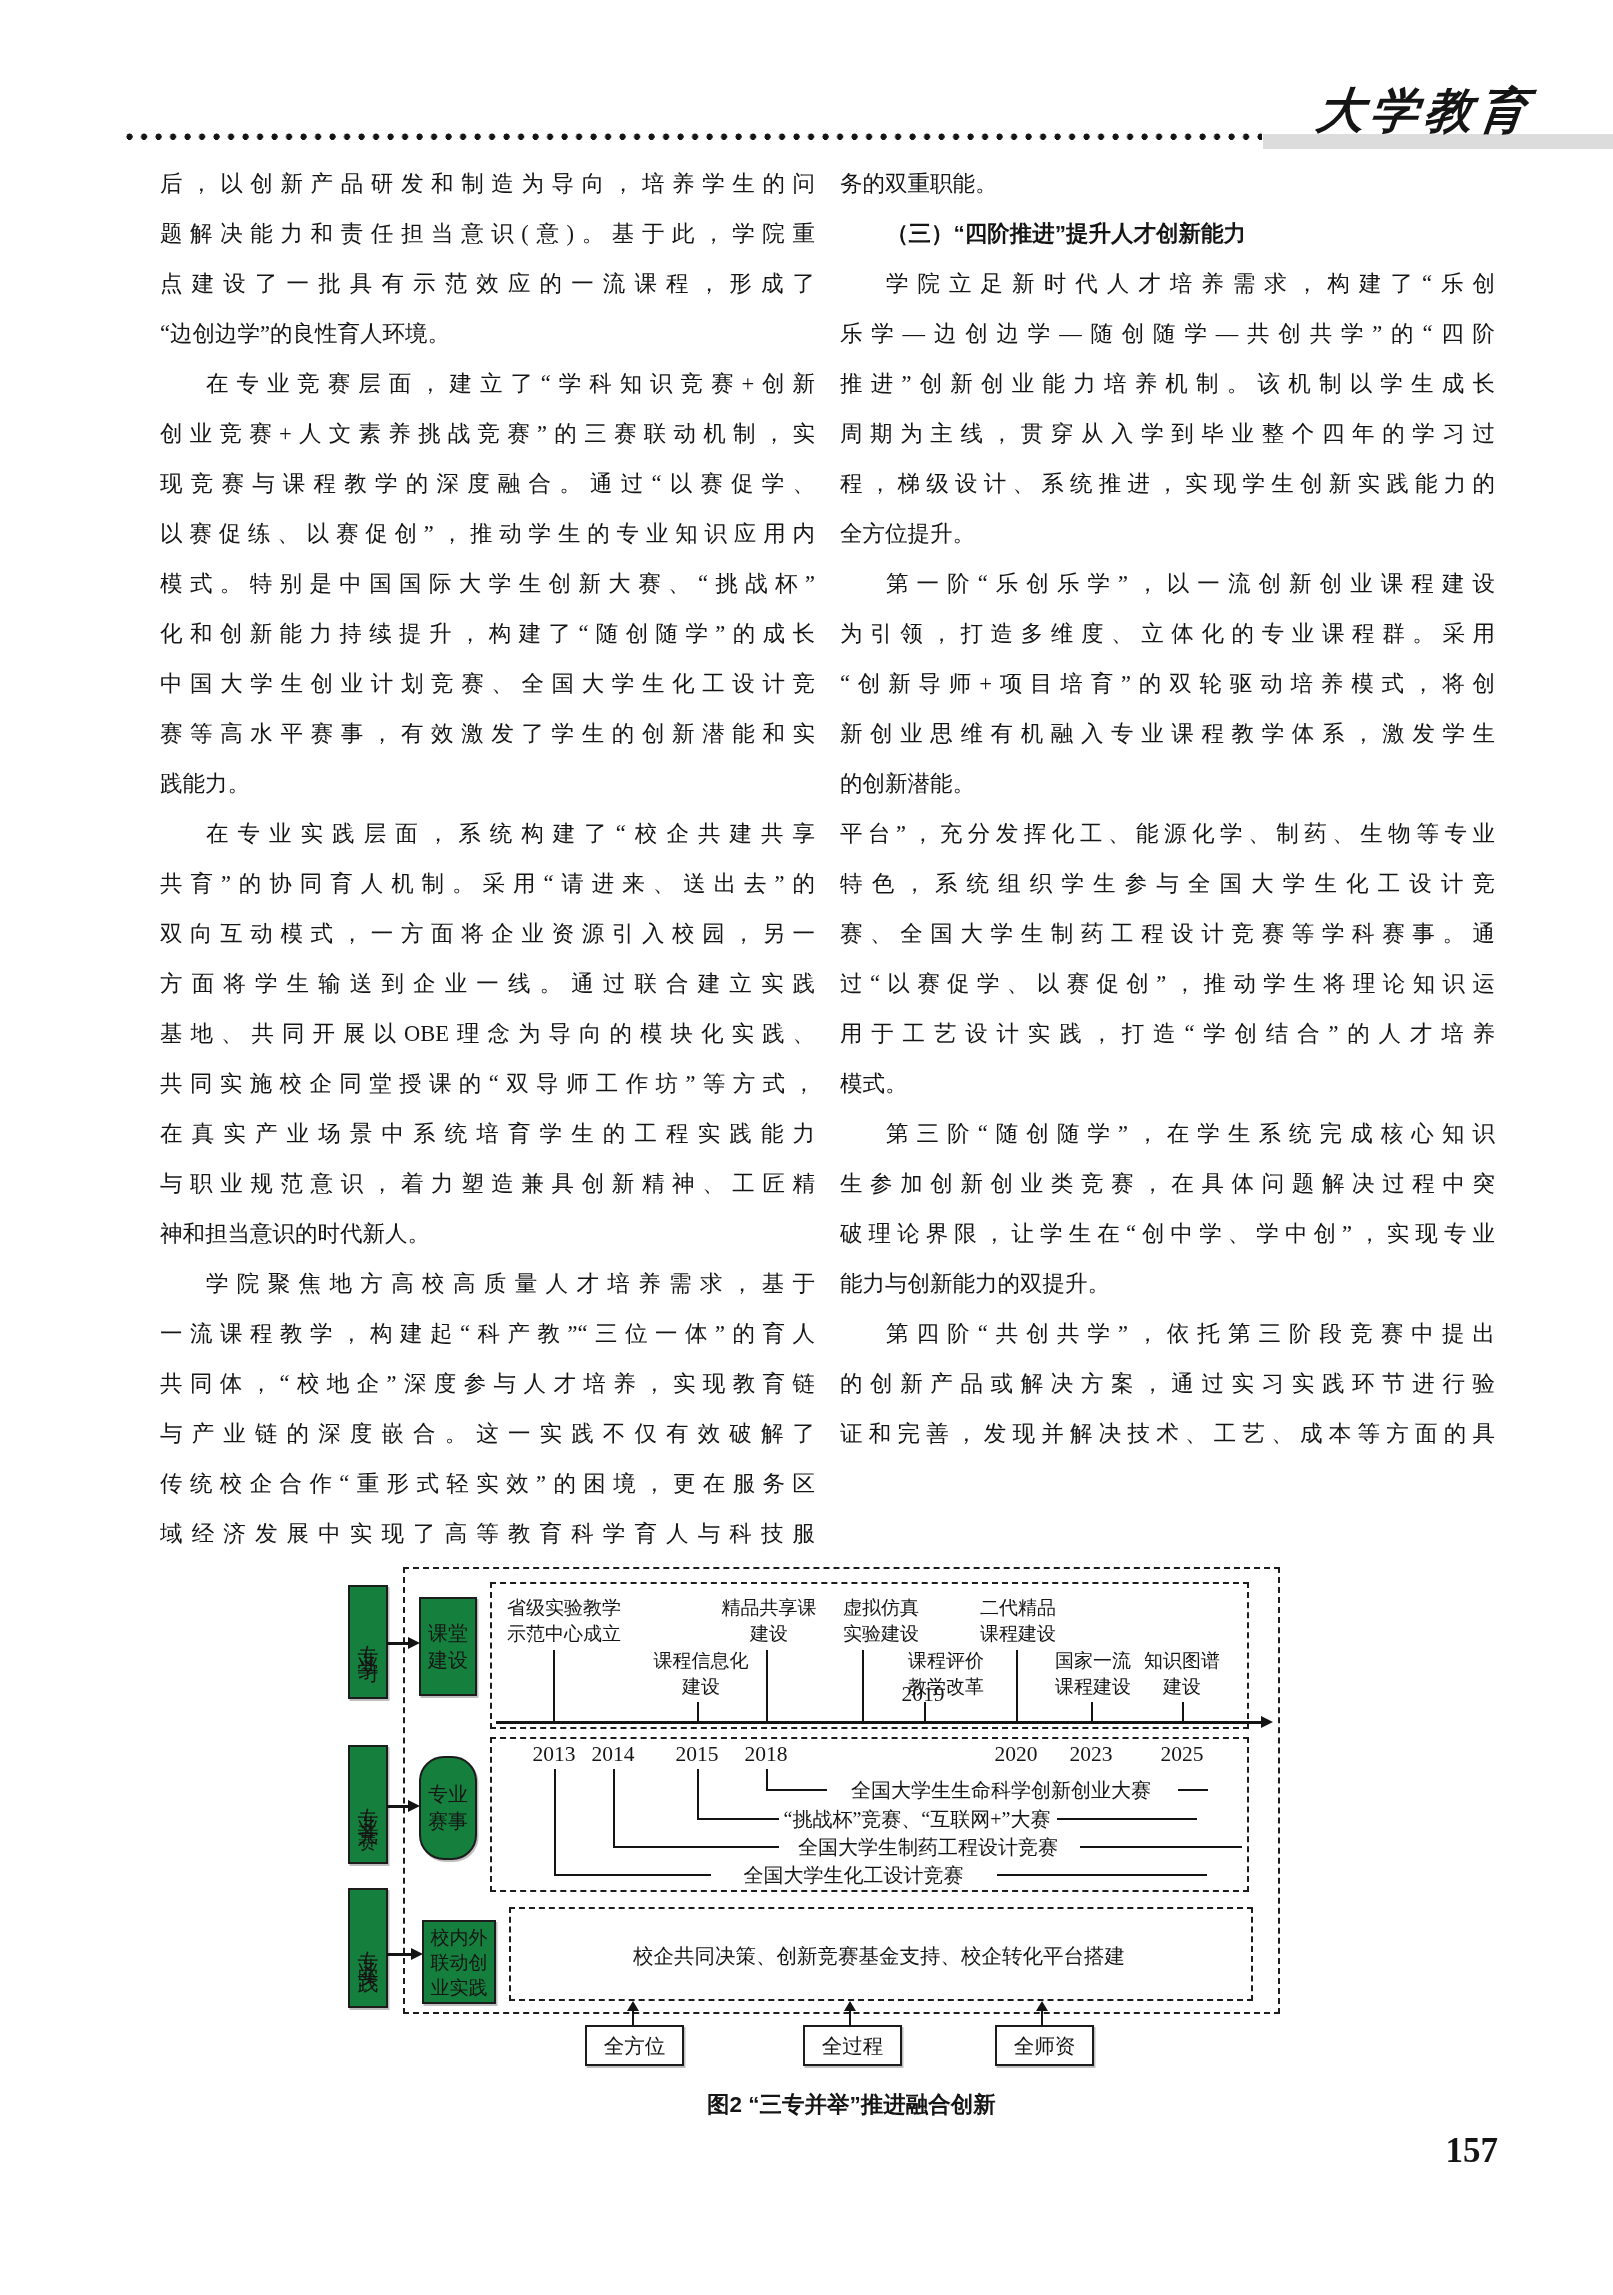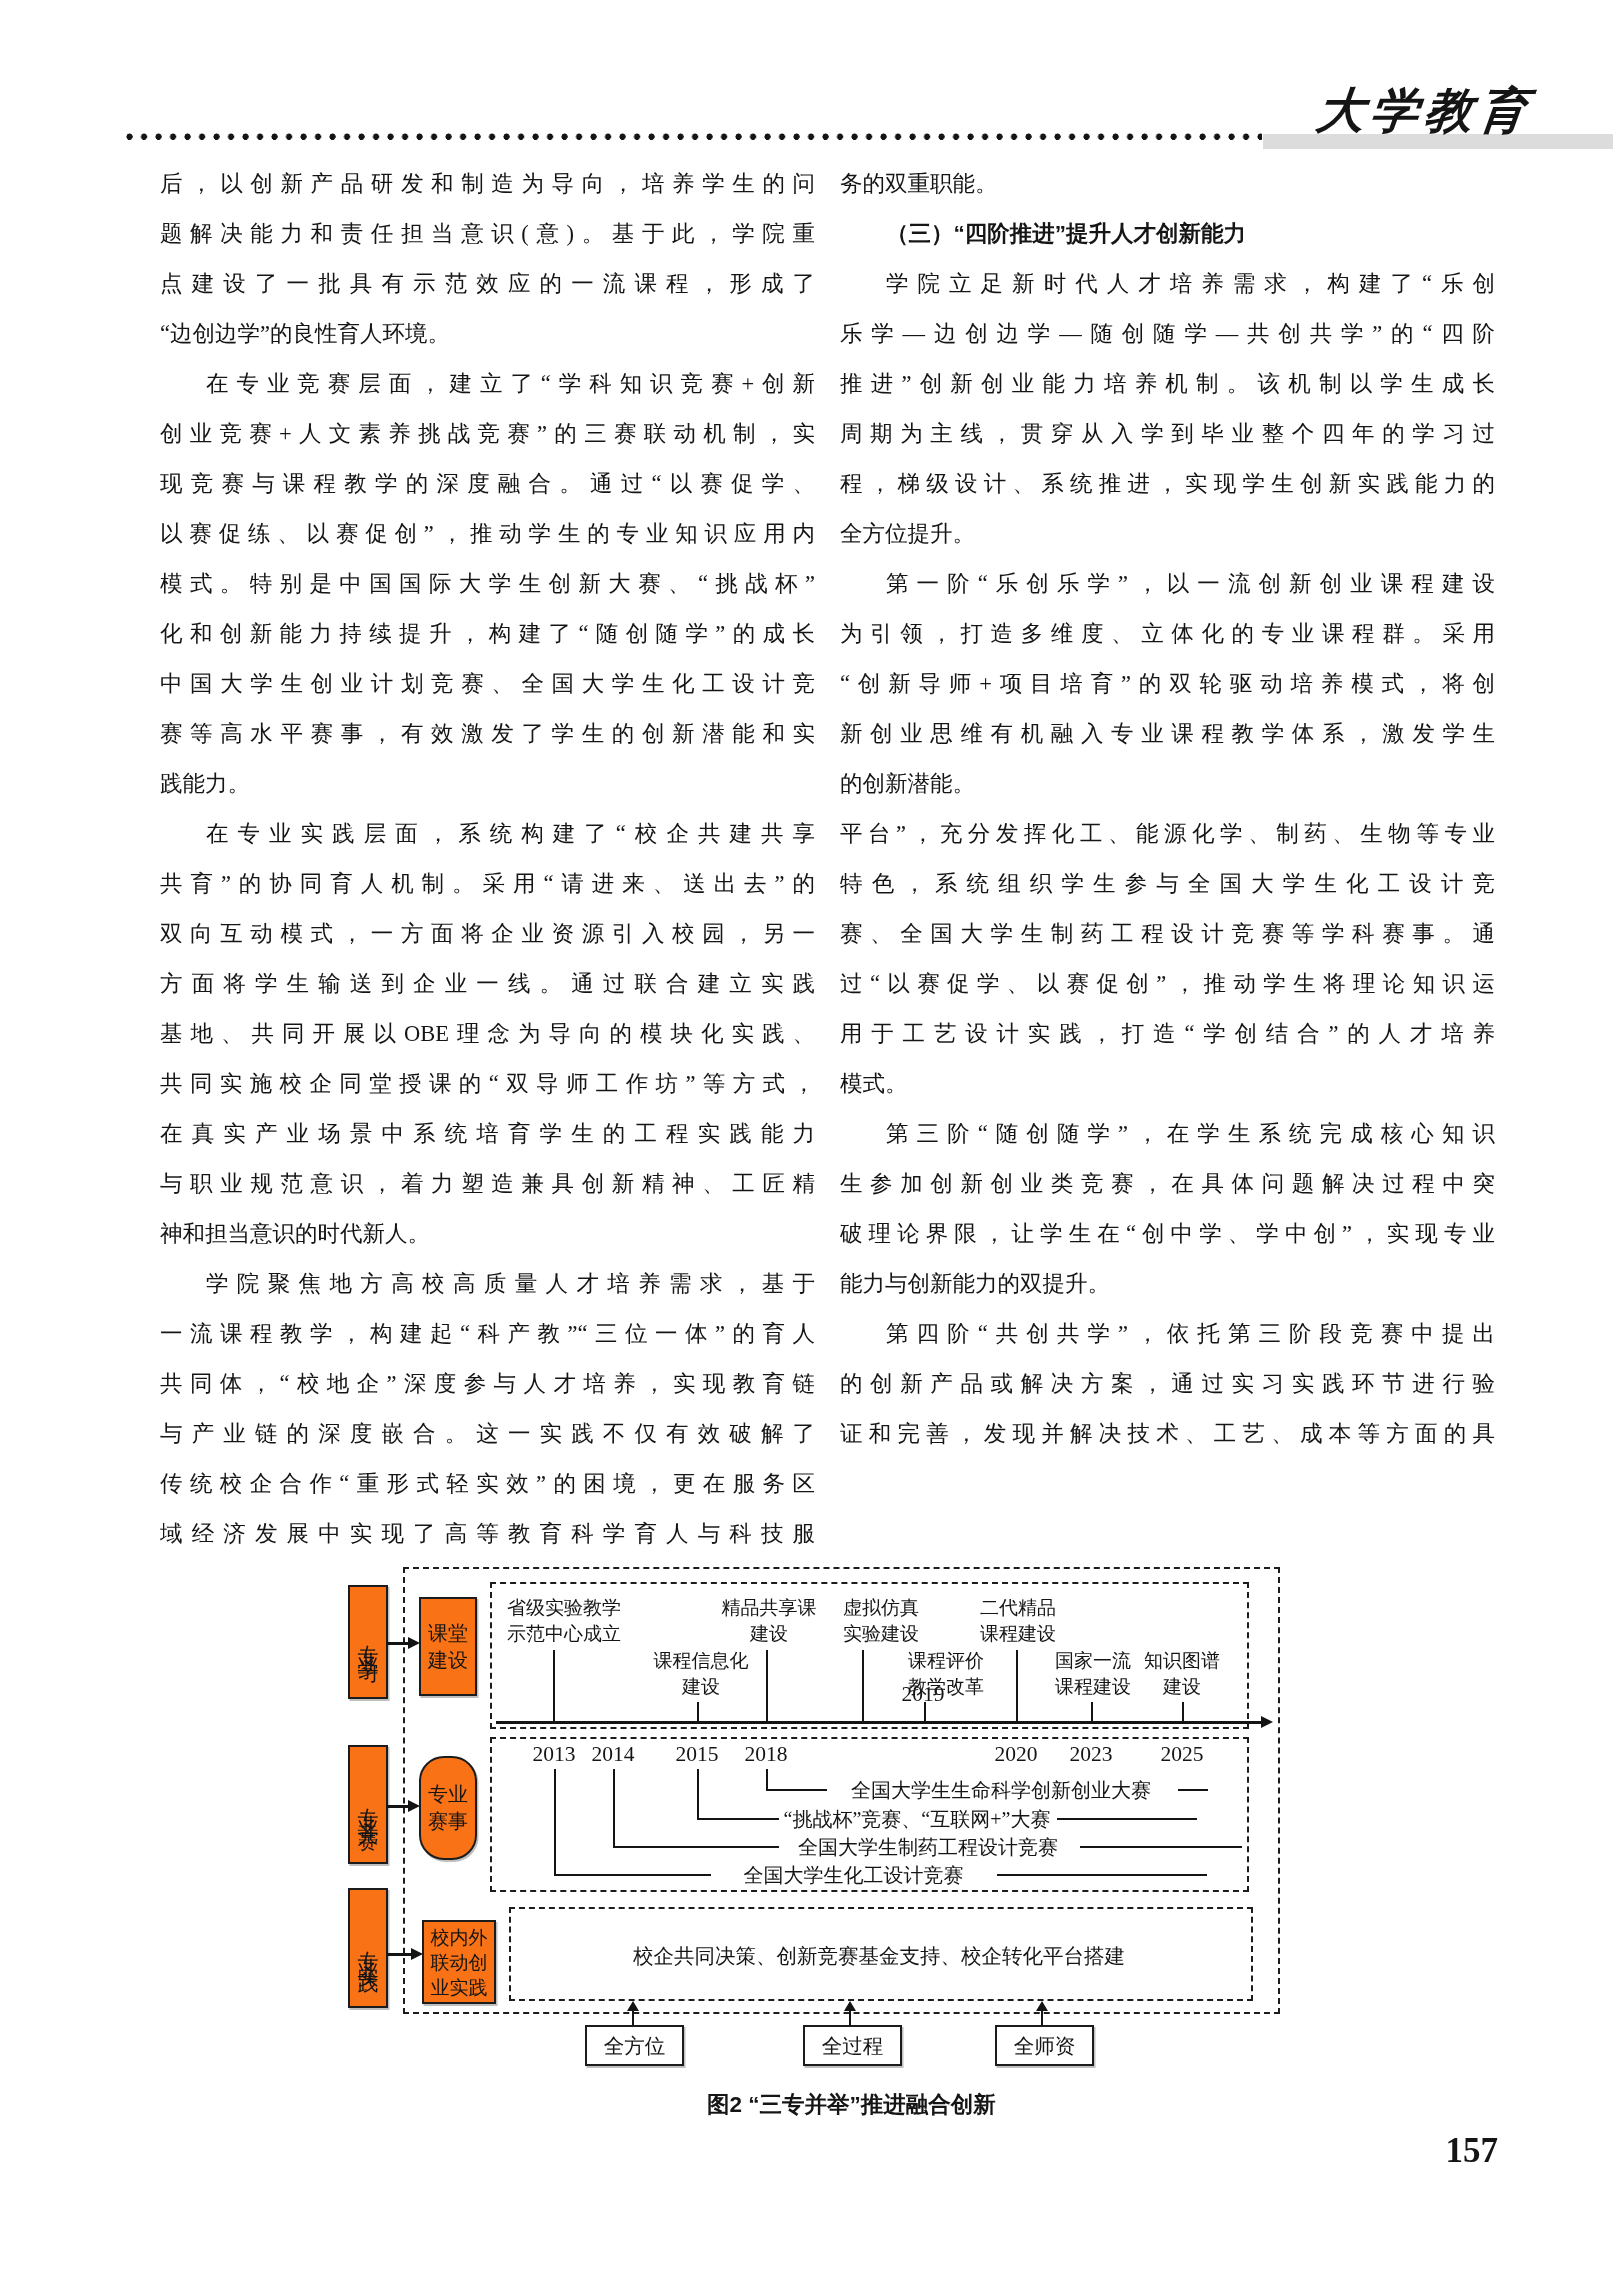--- a/index.html
+++ b/index.html
@@ -17,21 +17,21 @@
   .col{position:absolute;top:159px;width:655px;}
   #col-left{left:160px;}
   #col-right{left:840px;}
   .line{height:50px;line-height:50px;font-size:22.5px;text-align:justify;text-align-last:justify;
         white-space:nowrap;overflow:visible;}
   .line.ind{padding-left:46px;}
   .line.end{text-align-last:left;}
   .line.bold{font-family:"Liberation Sans","DejaVu Sans",sans-serif;font-weight:bold;}
   
   .dashbox{position:absolute;border:2.5px dashed #1c1c1c;}
-  .solidbox{position:absolute;border:2.5px solid #1c1c1c;background:#f97316;box-shadow:1.5px 2px 0 rgba(0,0,0,0.25);}
+  .solidbox{position:absolute;border:2.5px solid #1c1c1c;background:#15803d;box-shadow:1.5px 2px 0 rgba(0,0,0,0.25);}
   .vtext{writing-mode:vertical-rl;text-orientation:upright;font-size:21px;letter-spacing:7px;
          display:flex;align-items:center;justify-content:center;}
   .boxlabel{display:flex;align-items:center;justify-content:center;text-align:center;
          font-size:20px;line-height:26.6px;word-break:break-all;}
   .hline{position:absolute;height:2px;background:#141414;}
   .vline{position:absolute;width:2px;background:#141414;}
   .arrow-stem-h{position:absolute;height:2.5px;background:#141414;}
   .arrow-head-r{position:absolute;width:0;height:0;border-left:12px solid #141414;
                 border-top:6.5px solid transparent;border-bottom:6.5px solid transparent;}
   .arrow-head-u{position:absolute;width:0;height:0;border-bottom:10px solid #141414;

